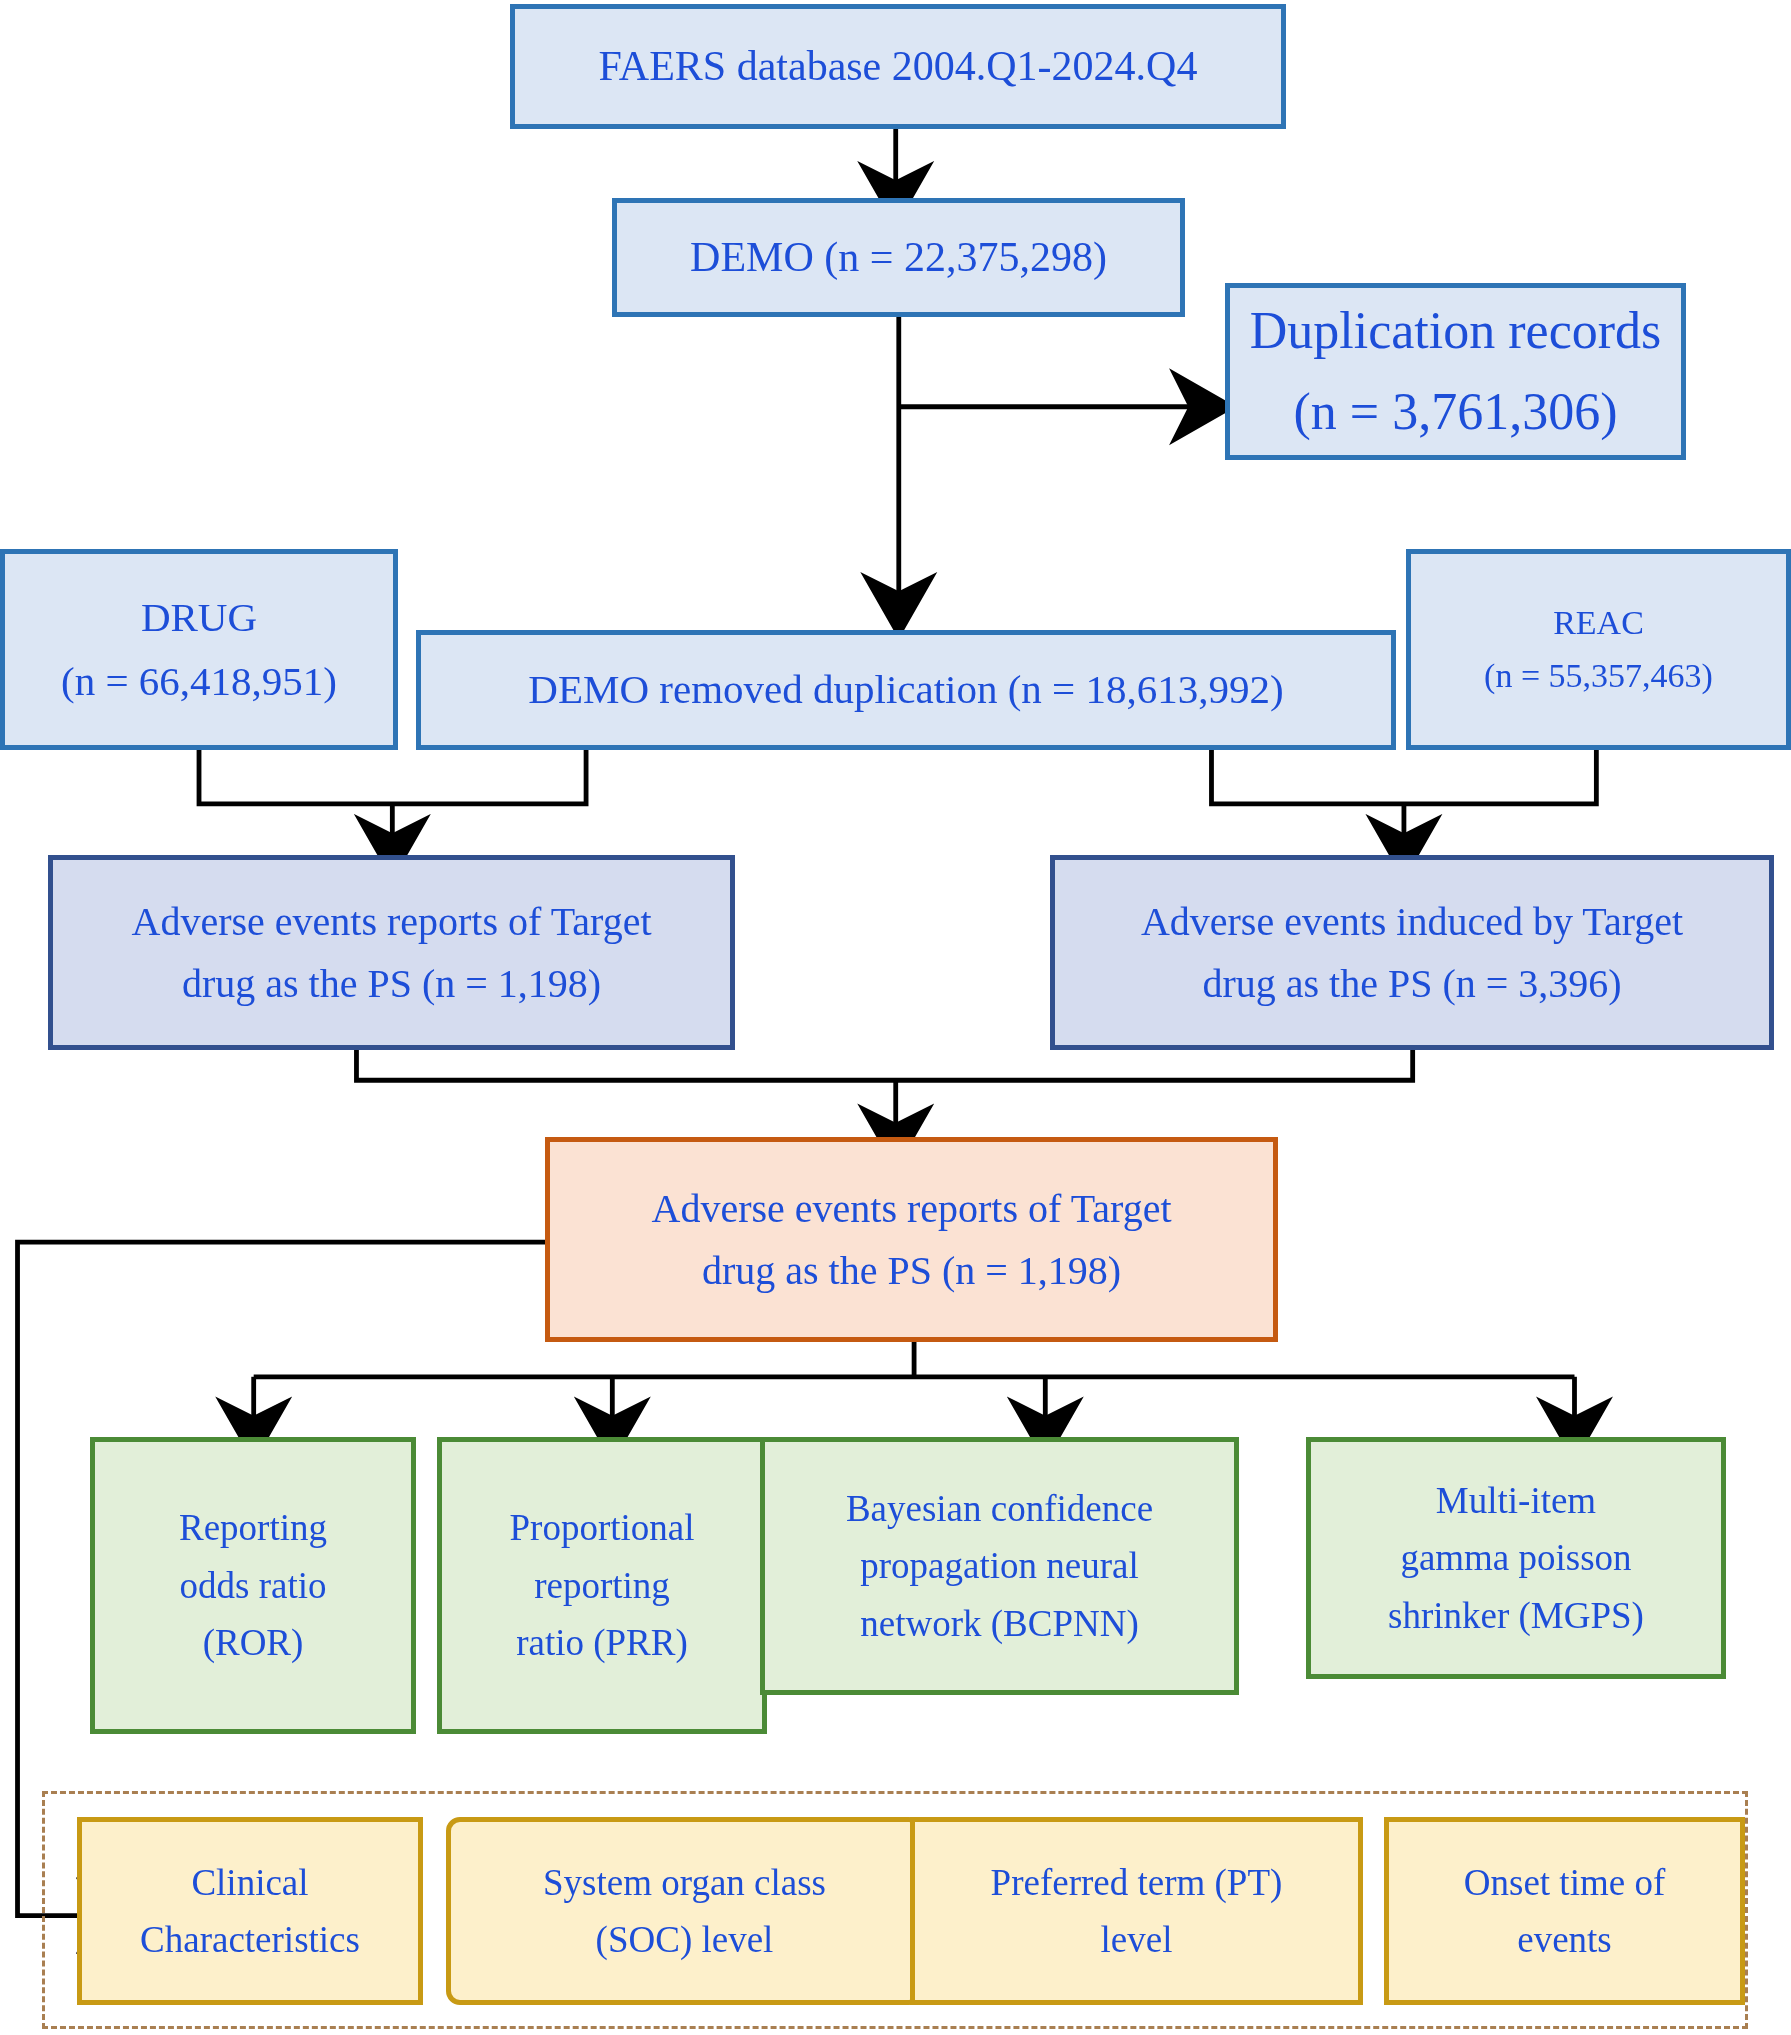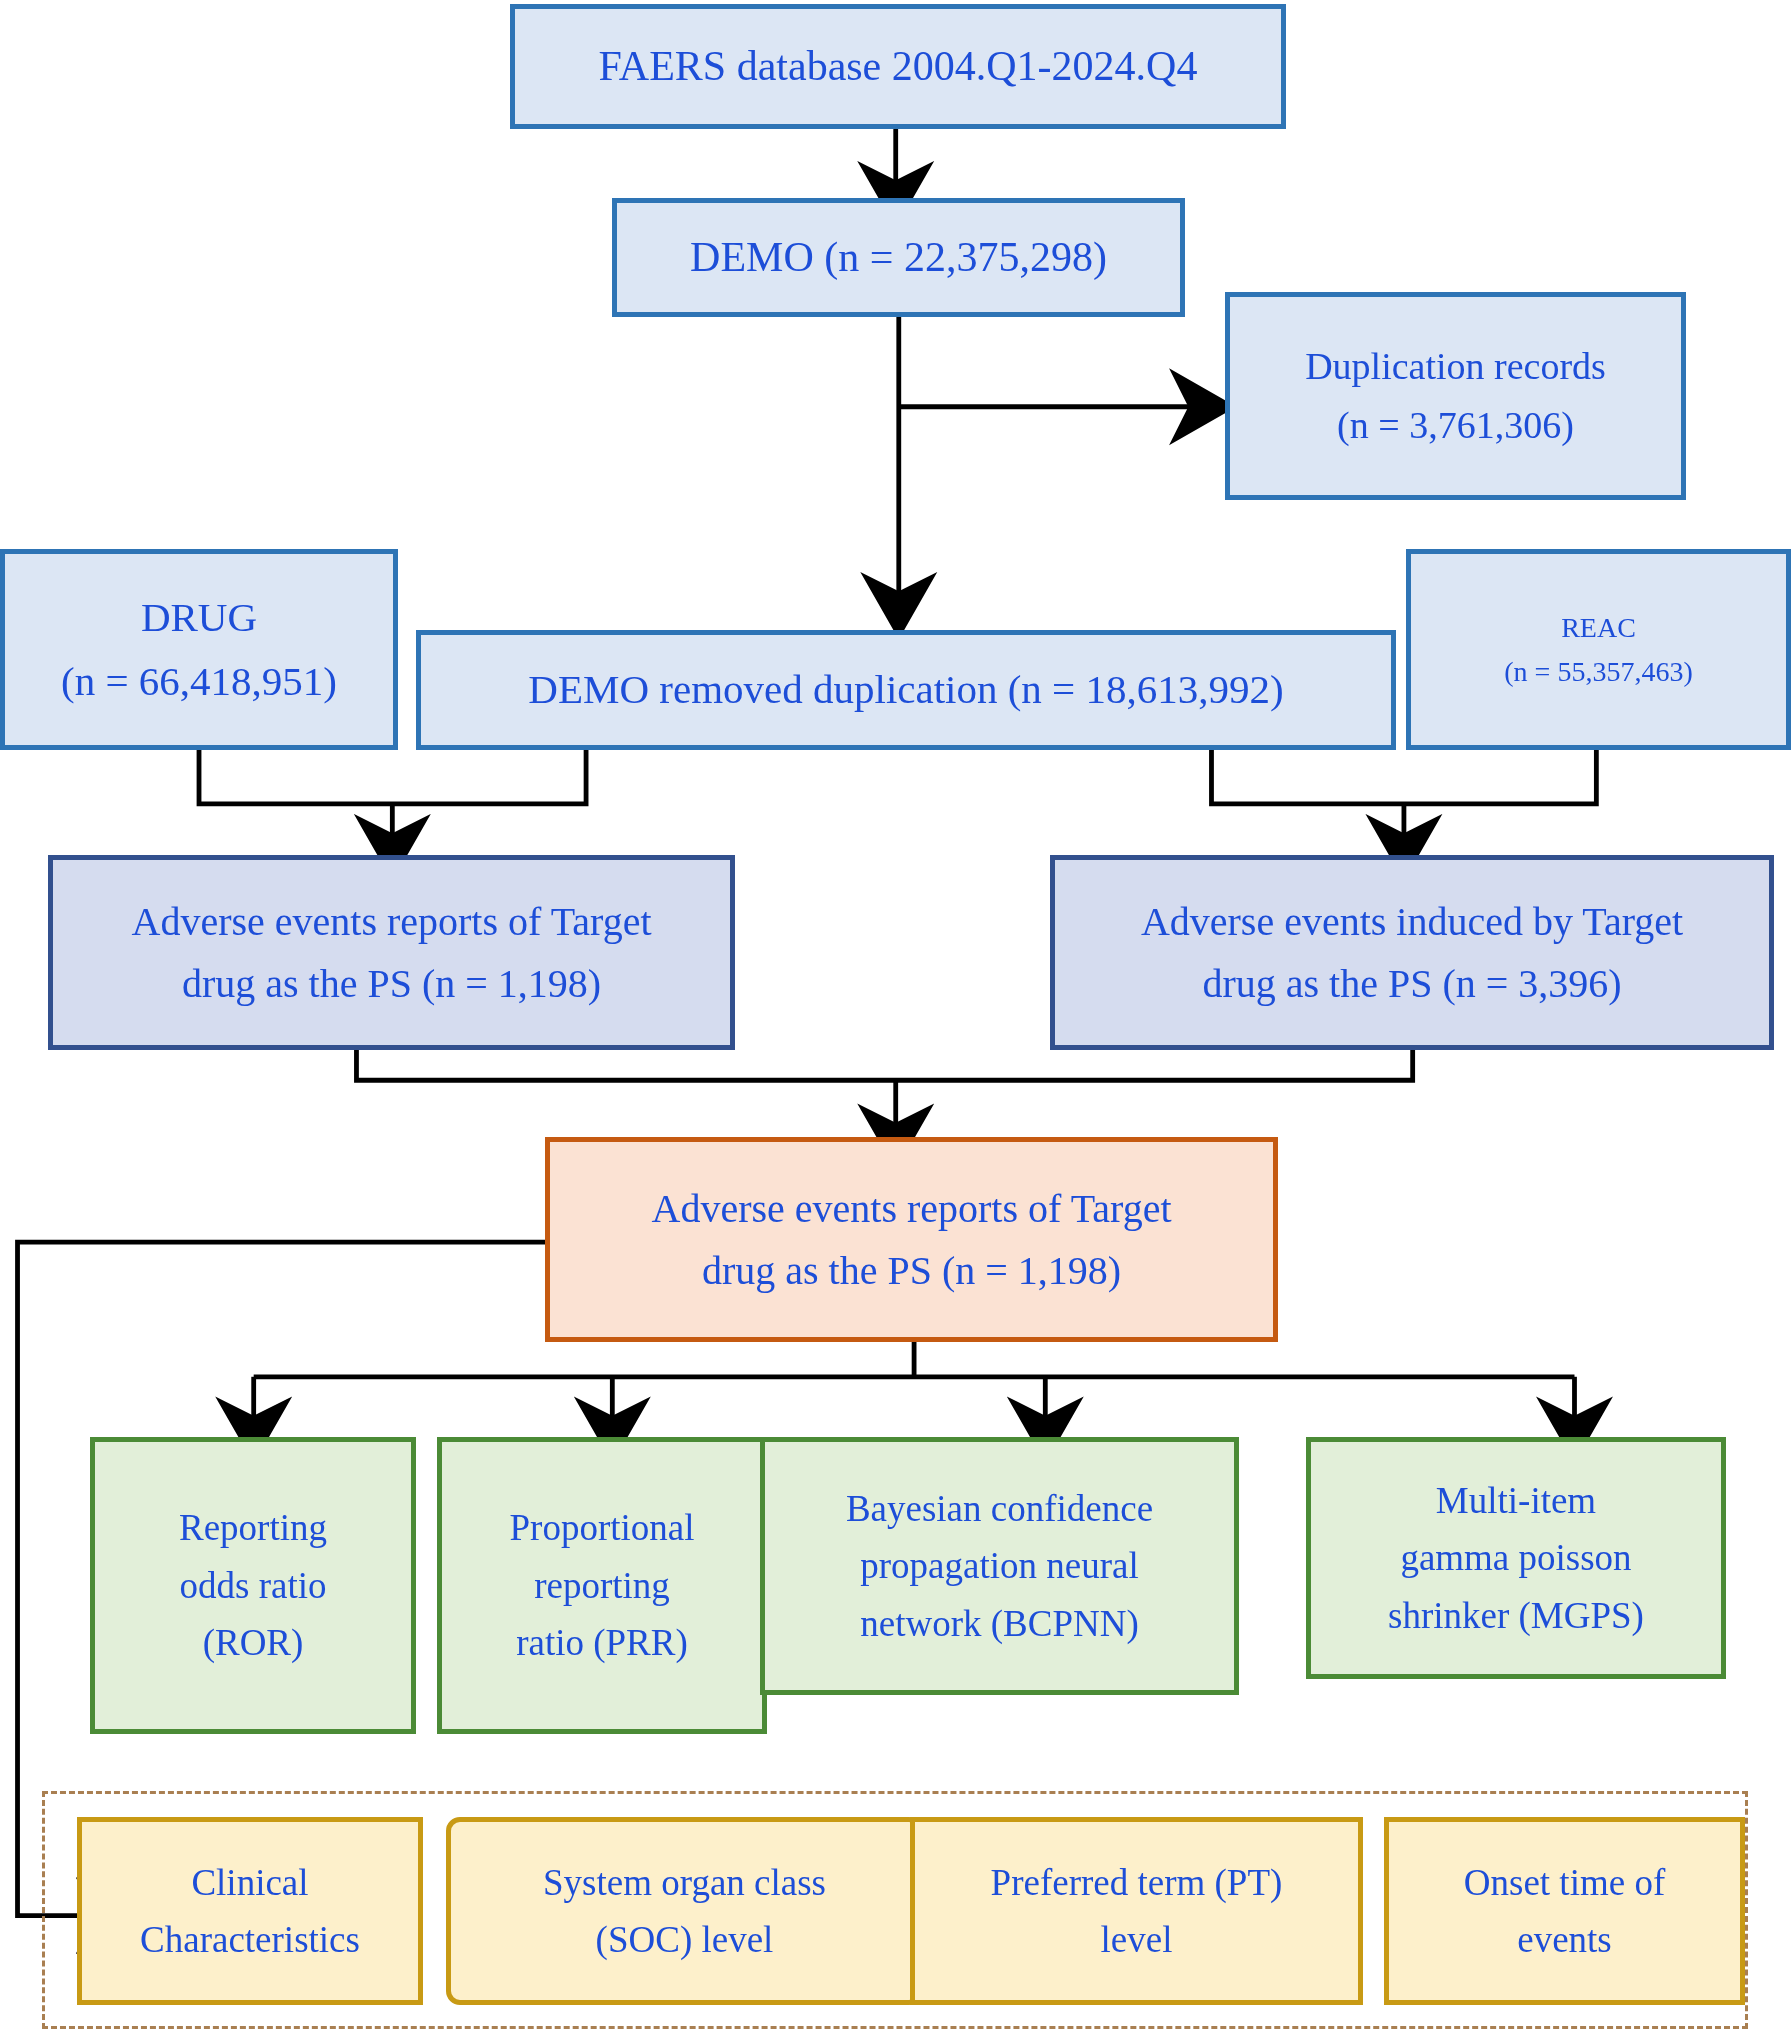--- a/index.html
+++ b/index.html
@@ -112,35 +112,35 @@
   </svg>
 
   <div class="node blue" style="left:510px; top:4.4px; width:776px; height:125px; font-size:42px;">
     <span class="txt">FAERS database 2004.Q1-2024.Q4</span>
   </div>
 
   <div class="node blue" style="left:612px; top:198px; width:573px; height:119px; font-size:42px;">
     <span class="txt">DEMO  (n = 22,375,298)</span>
   </div>
 
-  <div class="node blue" style="left:1225px; top:292px; width:461px; height:208px; font-size:38px;">
+  <div class="node blue" style="left:1225px; top:283px; width:461px; height:177px; font-size:52px;">
     <span class="txt">Duplication records
 (n = 3,761,306)</span>
   </div>
 
   <div class="node blue" style="left:0px; top:549px; width:398px; height:201px; font-size:41px;">
     <span class="txt">DRUG
 (n = 66,418,951)</span>
   </div>
 
   <div class="node blue" style="left:416px; top:630px; width:980px; height:120px; font-size:41px;">
     <span class="txt">DEMO removed duplication (n = 18,613,992)</span>
   </div>
 
-  <div class="node blue" style="left:1406px; top:549px; width:385px; height:201px; font-size:28px;">
+  <div class="node blue" style="left:1406px; top:549px; width:385px; height:201px; font-size:34px;">
     <span class="txt">REAC
 (n = 55,357,463)</span>
   </div>
 
   <div class="node lav" style="left:48px; top:855px; width:687px; height:195px; font-size:40px;">
     <span class="txt">Adverse events reports of Target
 drug as the PS (n = 1,198)</span>
   </div>
 
   <div class="node lav" style="left:1050px; top:855px; width:724px; height:195px; font-size:40px;">

